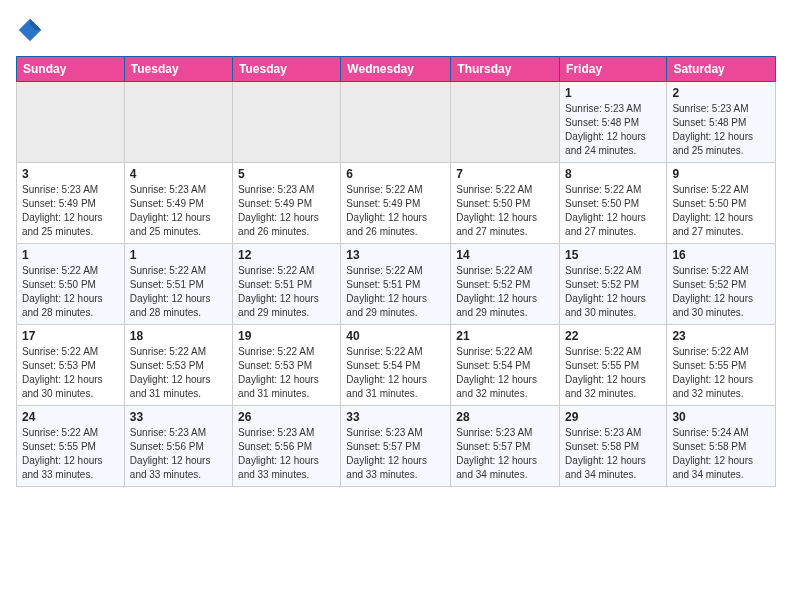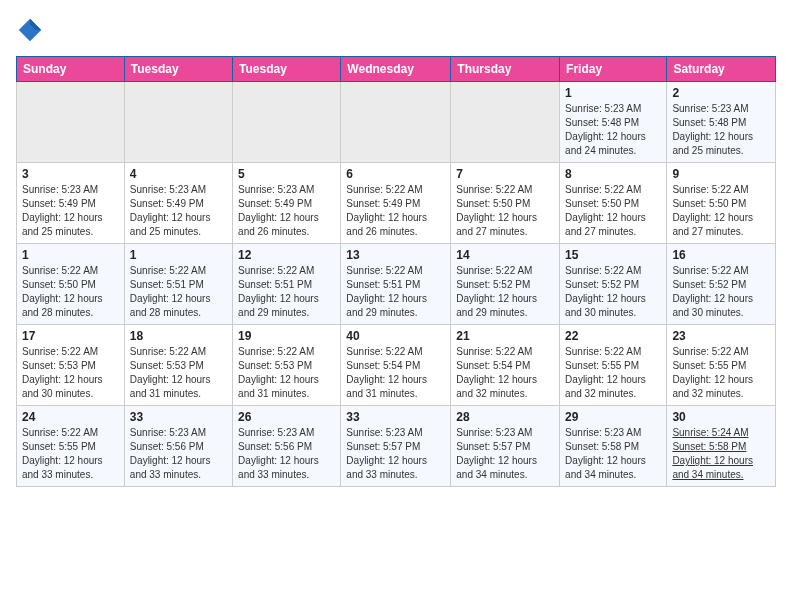--- a/index.html
+++ b/index.html
@@ -309,19 +309,19 @@
 Daylight: 12 hours and 34 minutes.</div>
         </td>
         <td>
           <span class="day-number">29</span>
           <div class="day-info" style="white-space: pre-line;">Sunrise: 5:23 AM
 Sunset: 5:58 PM
 Daylight: 12 hours and 34 minutes.</div>
         </td>
         <td>
           <span class="day-number">30</span>
-          <div class="day-info" style="white-space: pre-line; text-decoration: underline;">Sunrise: 5:24 AM
+          <div class="day-info" style="white-space: pre-line;">Sunrise: 5:24 AM
 Sunset: 5:58 PM
 Daylight: 12 hours and 34 minutes.</div>
         </td>
       </tr>
     </tbody>
 </table>
 
 </body></html>

